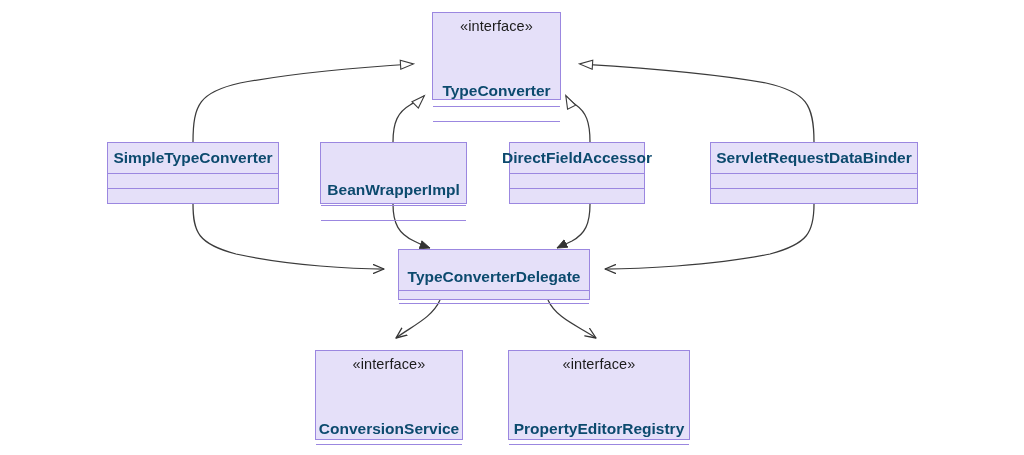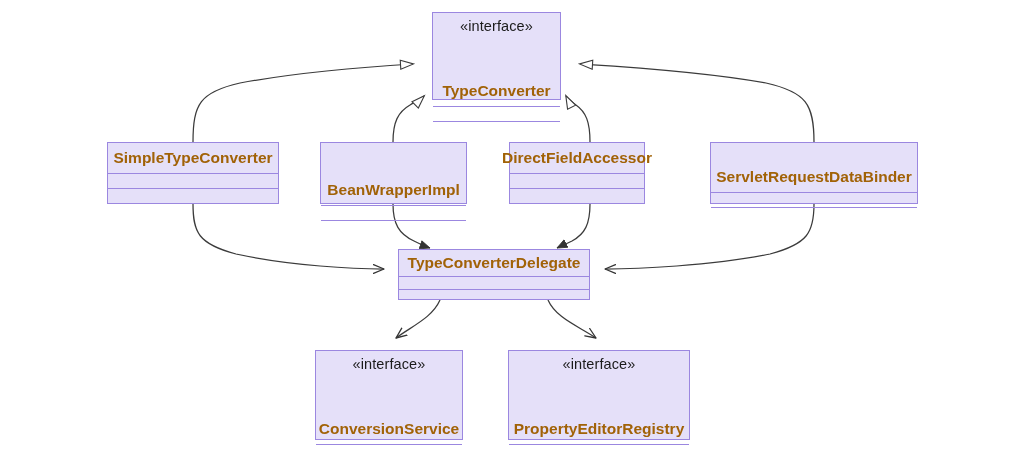--- a/index.html
+++ b/index.html
@@ -46,21 +46,21 @@
   }
   .stereotype {
     font-size: 14.5px;
     color: #1b1b1b;
     line-height: 20px;
     letter-spacing: 0.1px;
   }
   .node-title {
     font-size: 15.5px;
     font-weight: bold;
-    color: #a16207;
+    color: #0c4a6e;
     line-height: 21px;
     white-space: nowrap;
   }
   .node-attrs {
     box-sizing: border-box;
     height: 15px;
     flex: none;
     border-bottom: 1.3px solid #9b87e0;
   }
   .node-ops {
@@ -138,29 +138,29 @@
 
   <div class="uml-node" style="left:509px; top:142px; width:136px; height:62px;">
     <div class="node-head" style="flex:1 1 auto;">
       <div class="node-title">DirectFieldAccessor</div>
     </div>
     <div class="node-attrs"></div>
     <div class="node-ops"></div>
   </div>
 
   <div class="uml-node" style="left:710px; top:142px; width:208px; height:62px;">
-    <div class="node-head" style="flex:1 1 auto;margin-top:20px;">
+    <div class="node-head" style="flex:1 1 auto;">
       <div class="node-title">ServletRequestDataBinder</div>
     </div>
     <div class="node-attrs"></div>
     <div class="node-ops"></div>
   </div>
 
   <div class="uml-node" style="left:398px; top:249px; width:192px; height:51px;">
-    <div class="node-head" style="flex:1 1 auto; padding-top:2px; padding-bottom:3px;text-align:right;">
+    <div class="node-head" style="flex:1 1 auto; padding-top:16px; padding-bottom:3px;text-align:right;">
       <div class="node-title">TypeConverterDelegate</div>
     </div>
     <div class="node-attrs" style="height:13px;"></div>
     <div class="node-ops" style="height:12px;"></div>
   </div>
 
   <div class="uml-node" style="left:315px; top:350px; width:148px; height:90px;">
     <div class="node-head" style="flex:1 1 auto;">
       <div class="stereotype">«interface»</div>
       <div class="node-title">ConversionService</div>

